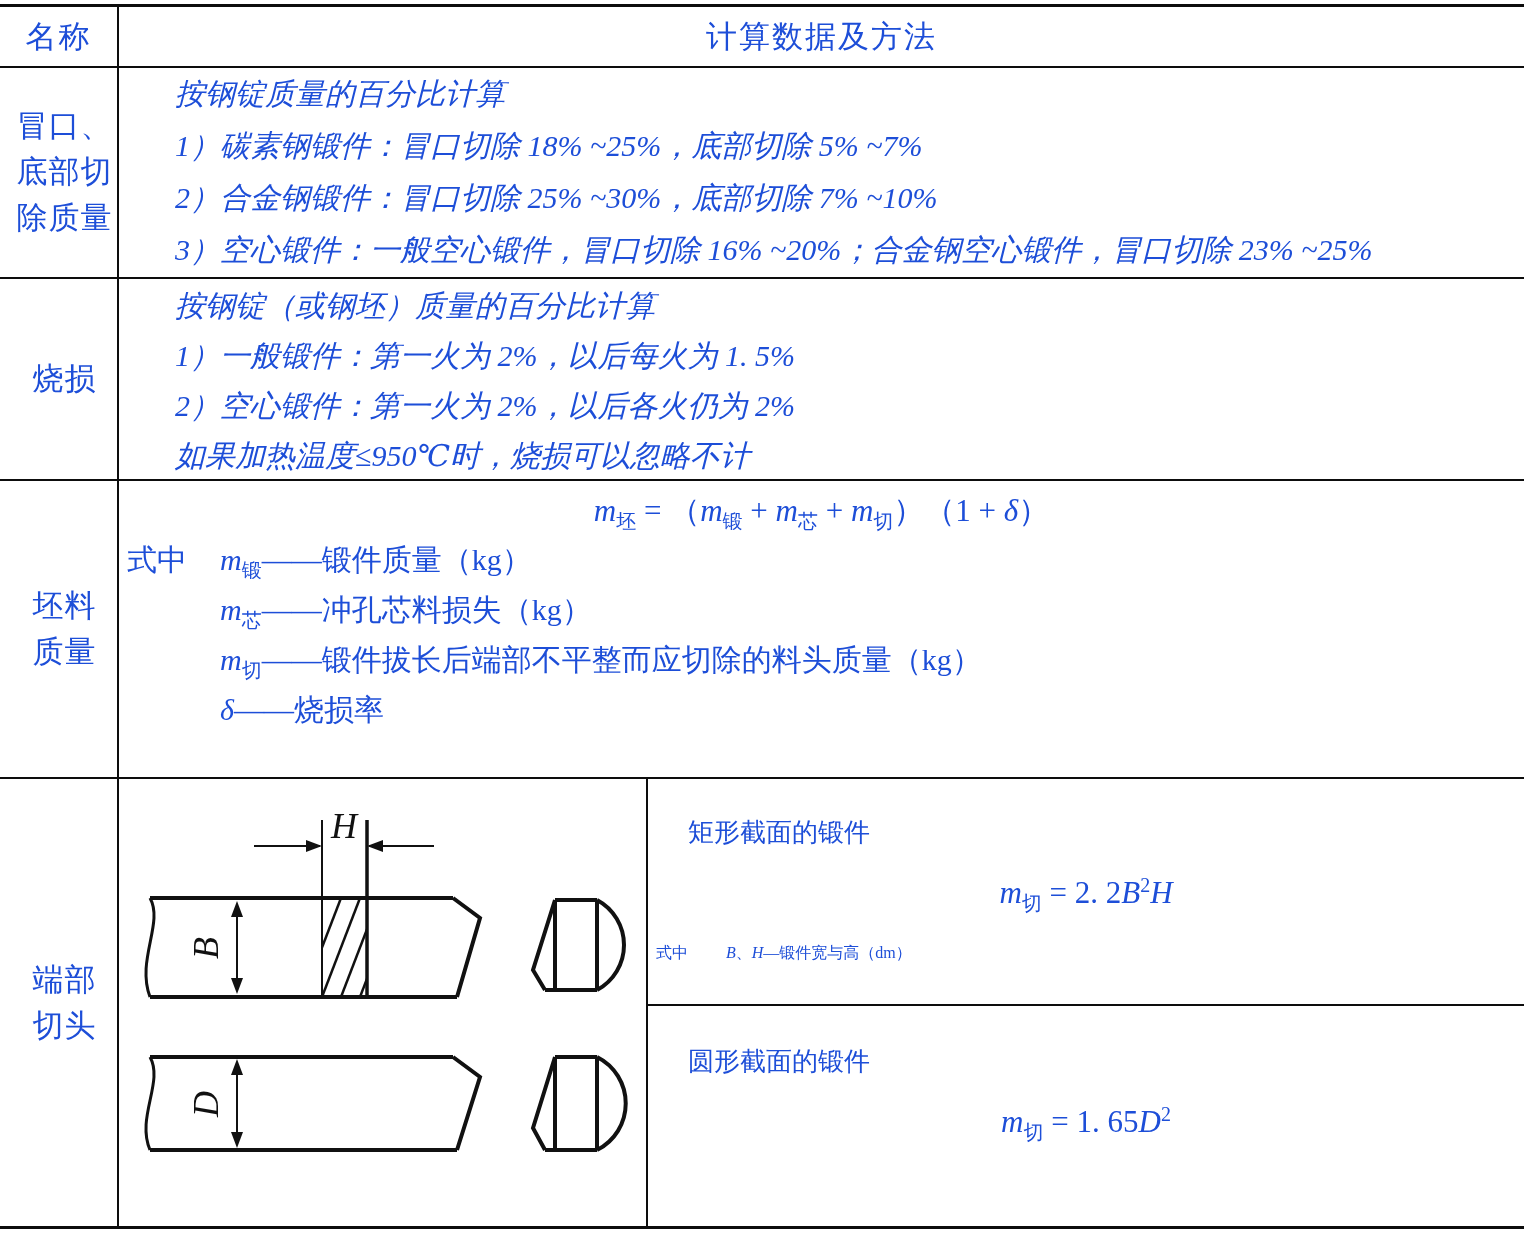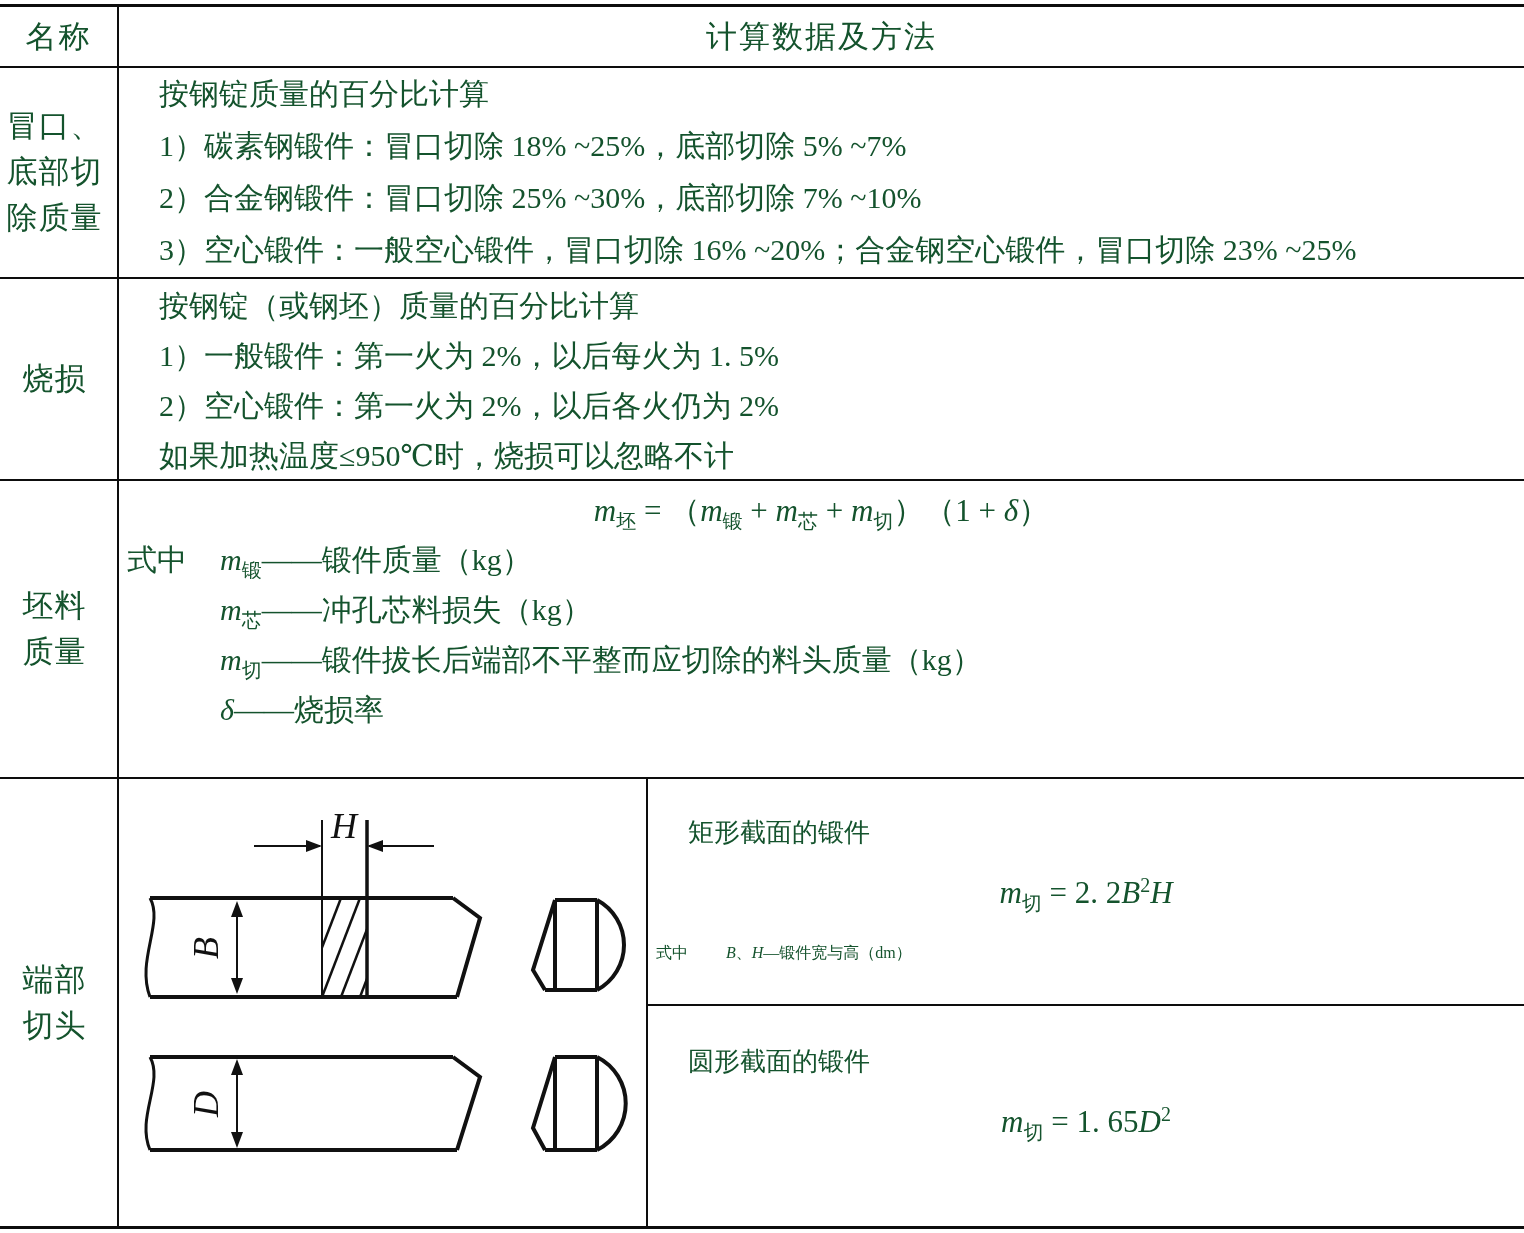--- a/index.html
+++ b/index.html
@@ -1,36 +1,36 @@
 <!DOCTYPE html>
 <html><head>
 <meta charset="utf-8">
 <style>
   html,body{margin:0;padding:0;background:#e9e9e9;}
   #page{
     position:relative;width:1524px;height:1233px;background:#ffffff;
     font-family:"Liberation Serif","DejaVu Serif",serif;
-    color:#14532d;overflow:hidden;
+    color:#1d4ed8;overflow:hidden;
   }
   .hline,.vline{position:absolute;background:#0d0d0d;}
   
   .labelcell{
-    position:absolute;left:0;width:109px;display:flex;flex-direction:column;
+    position:absolute;left:10px;width:109px;display:flex;flex-direction:column;
     align-items:center;justify-content:center;font-size:31px;line-height:46px;
     letter-spacing:1px;text-align:center;
   }
   .headcell{
     position:absolute;display:flex;align-items:center;justify-content:center;
     font-size:31px;letter-spacing:2px;
   }
   .content{
     position:absolute;left:119px;width:1405px;box-sizing:border-box;
     font-size:30px;
   }
-  .content .tline{padding-left:40px;white-space:nowrap;}
+  .content .tline{padding-left:56px;white-space:nowrap;font-style:italic;}
   .r1 .tline{line-height:52px;}
   .r2 .tline{line-height:50px;}
   .vi{font-style:italic;font-family:"Liberation Serif","DejaVu Serif",serif;}
   sub{font-size:20px;font-style:normal;vertical-align:-7px;line-height:0;}
   sup{font-size:20px;font-style:normal;vertical-align:11px;line-height:0;}
   
   .billet-intro{line-height:48px;padding-left:38px;white-space:nowrap;}
   .formula-line{line-height:48px;text-align:center;font-size:31px;white-space:nowrap;}
   .def-line{position:relative;line-height:50px;padding-left:101px;white-space:nowrap;}
   .def-line.delta{}

